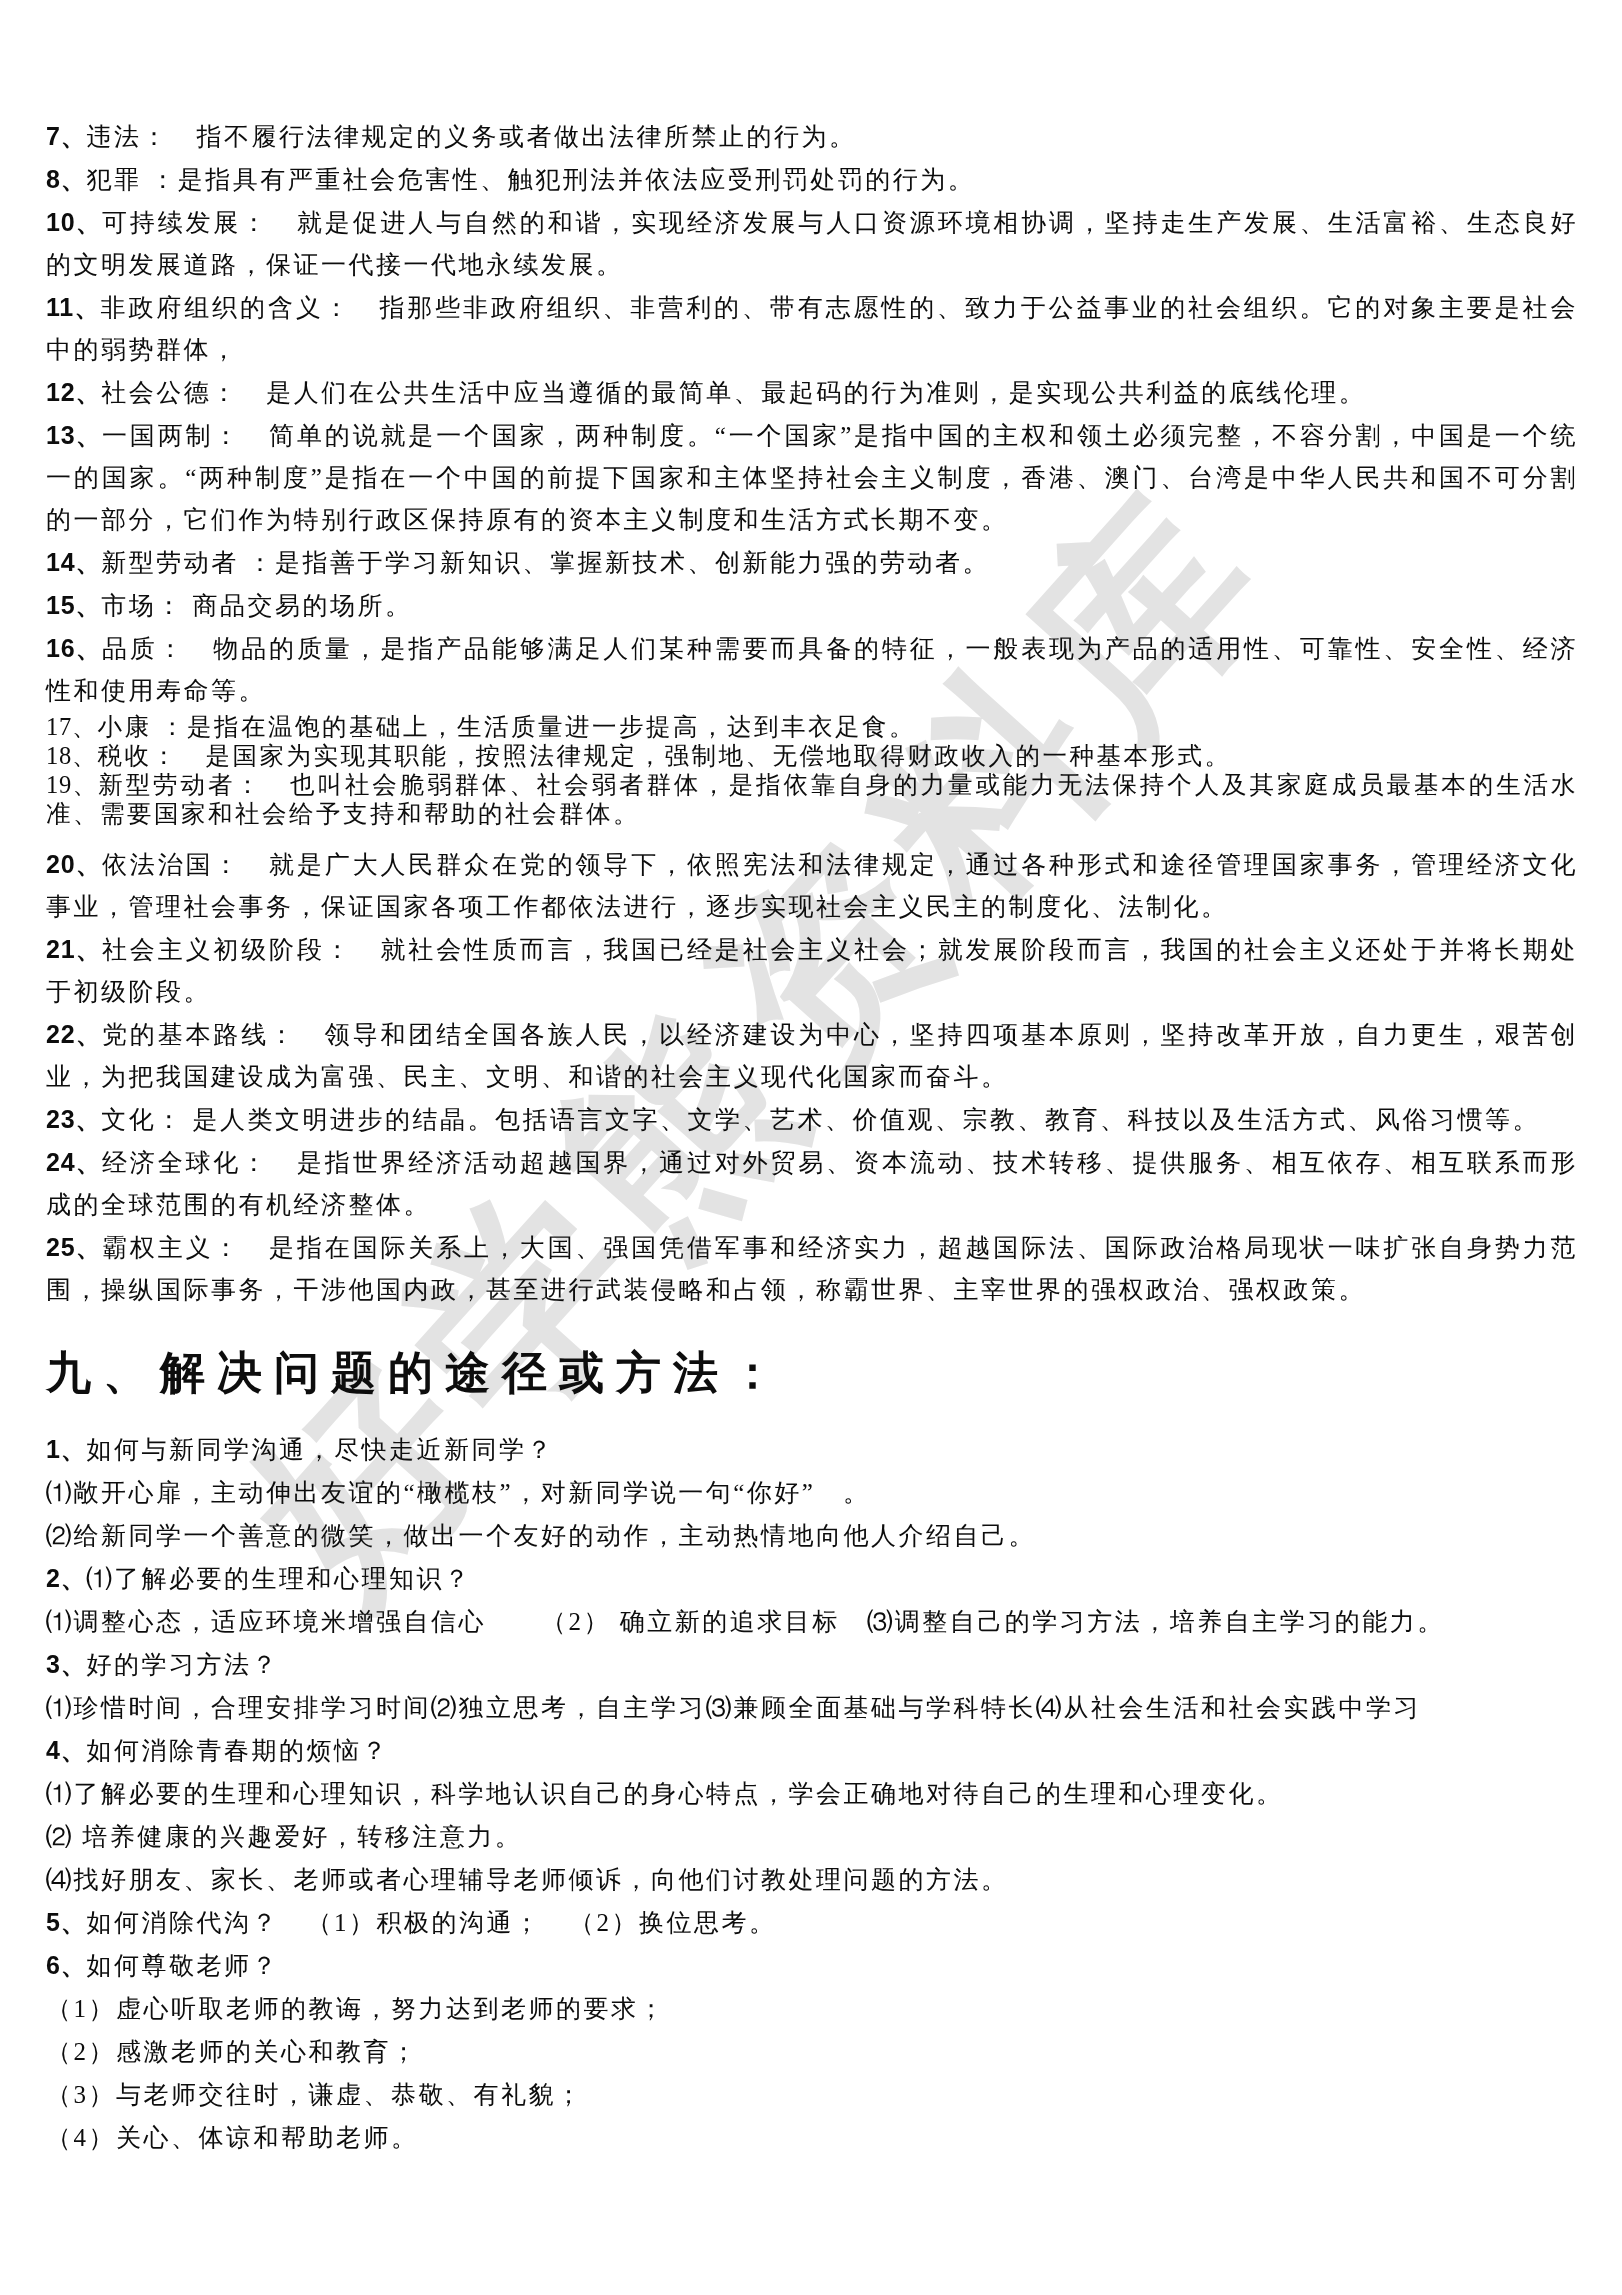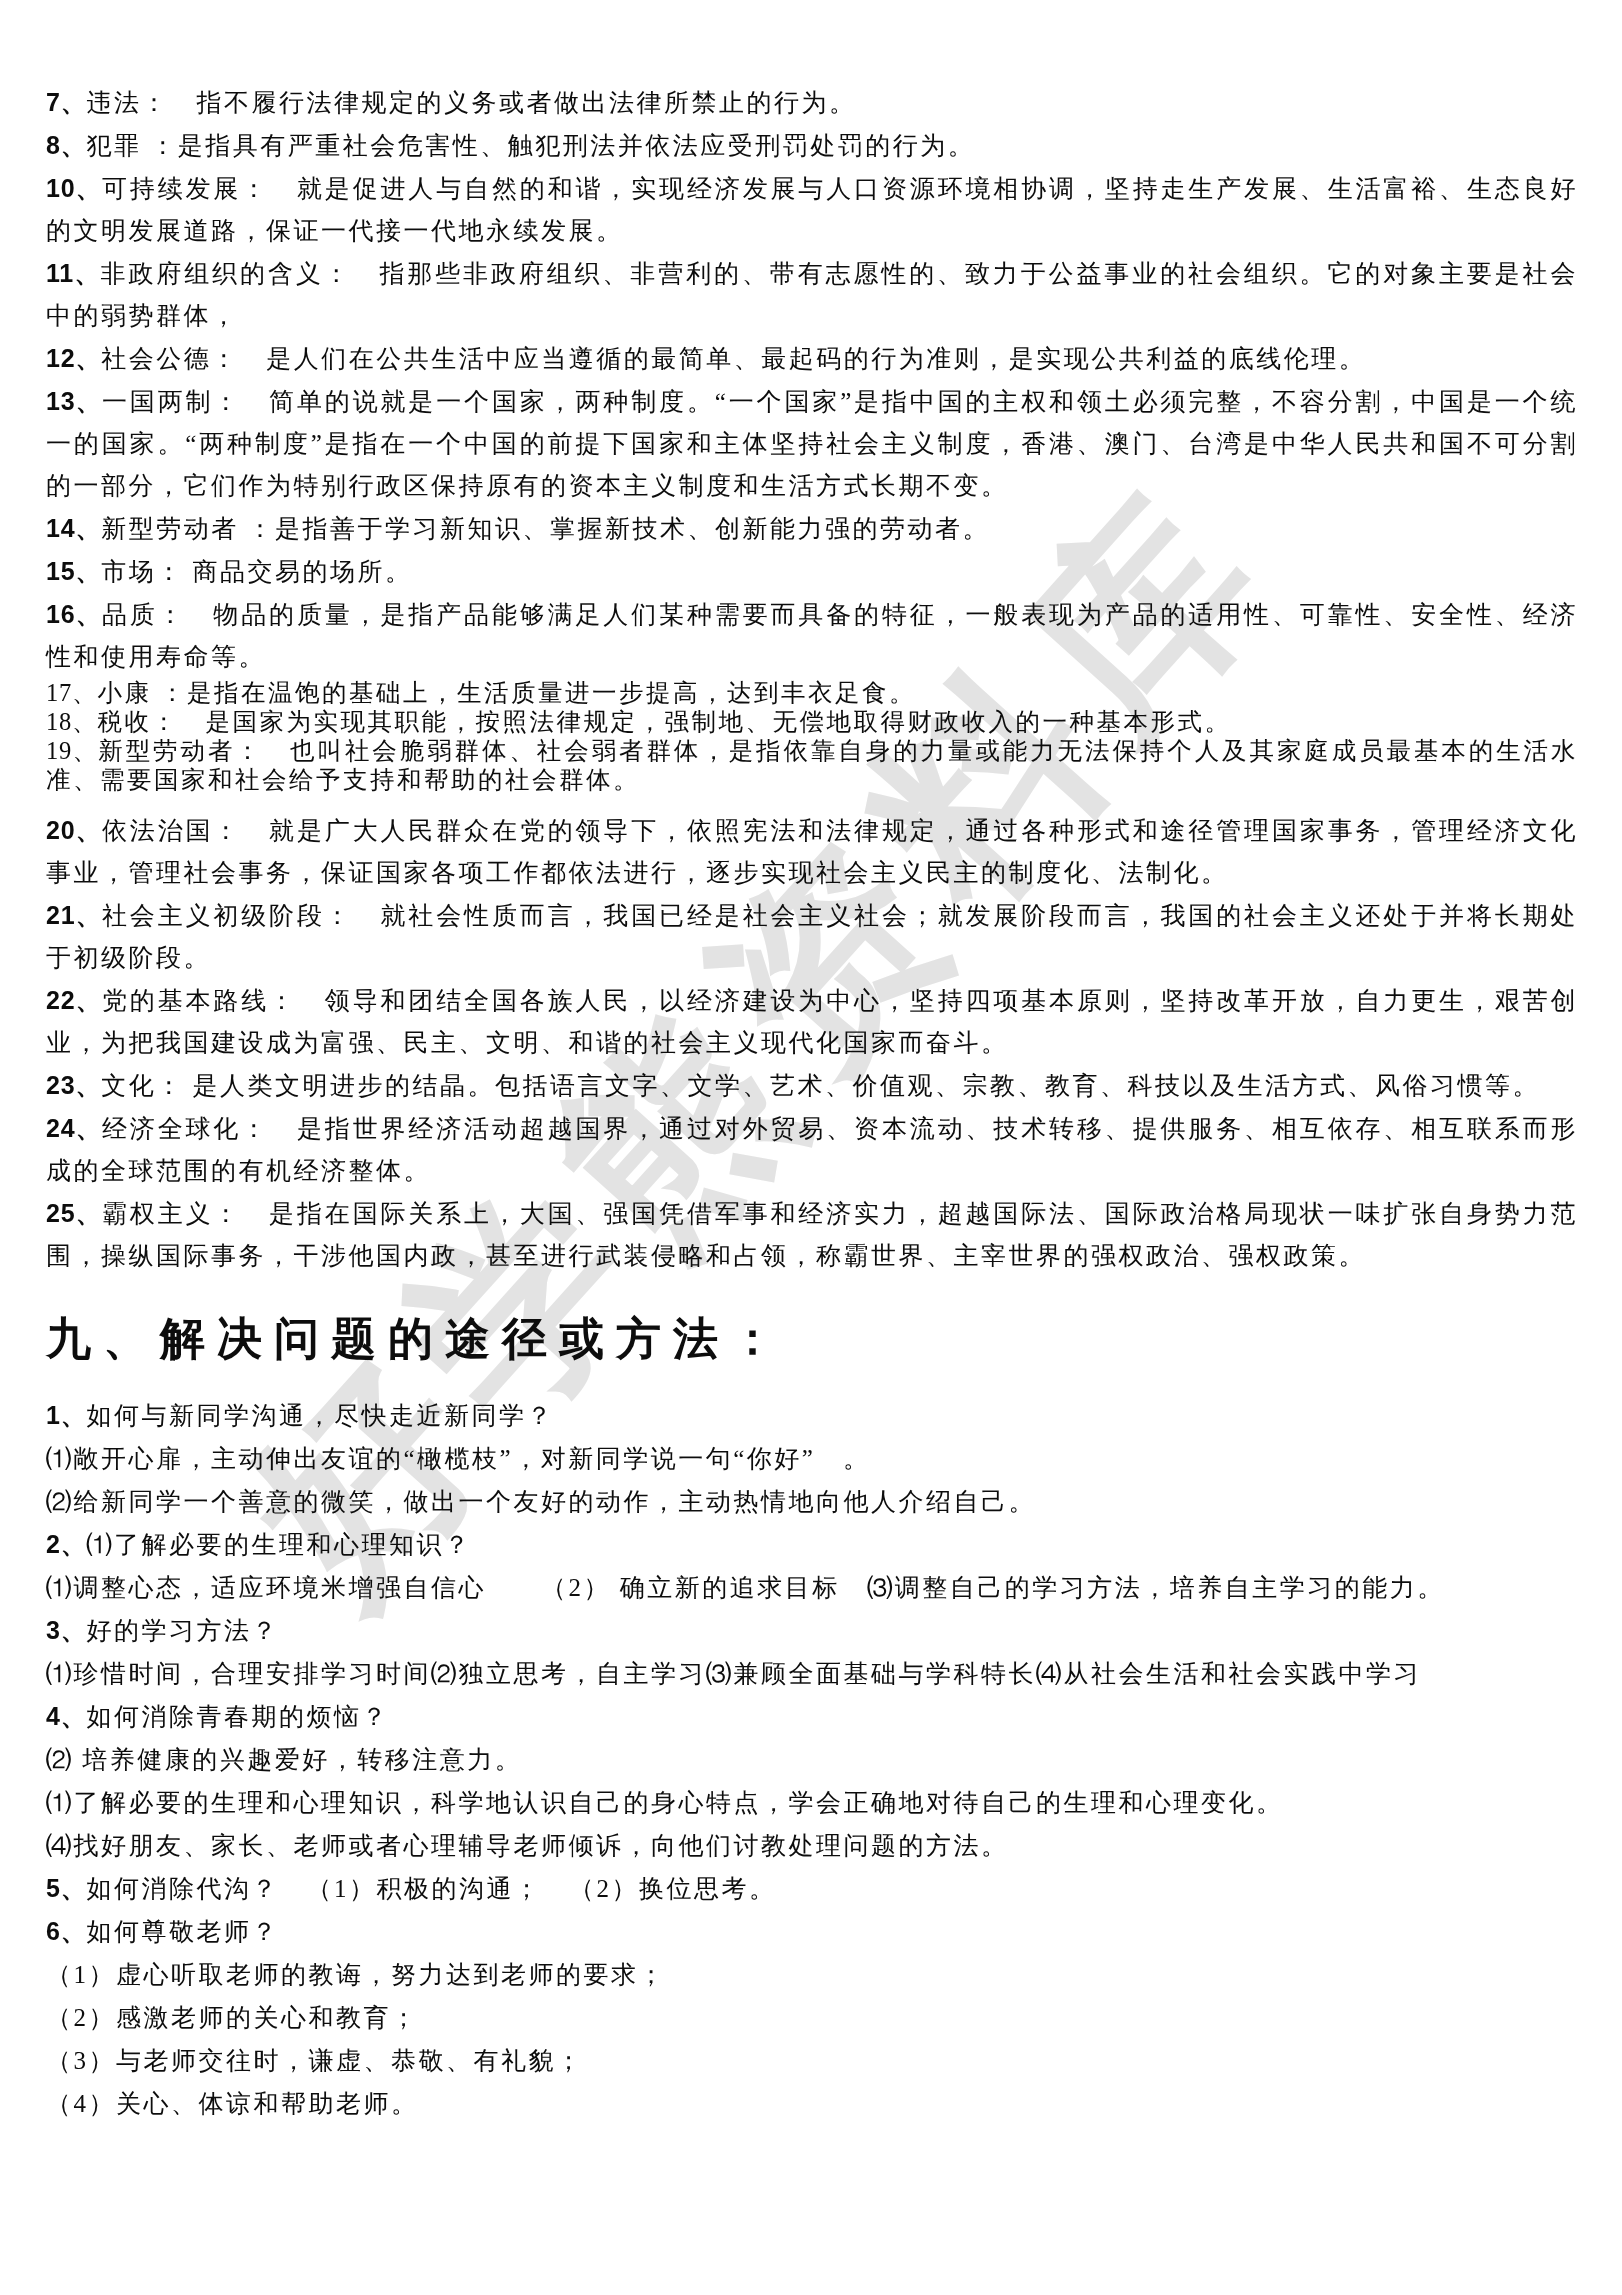--- a/index.html
+++ b/index.html
@@ -22,21 +22,21 @@
     letter-spacing:21px;
     color:#e3e3e3;
     white-space:nowrap;
     z-index:0;
     user-select:none;
   }
   .page{
     position:relative;
     z-index:1;
     box-sizing:border-box;
-    padding:81px 44px 0 46px;
+    padding:115px 44px 0 46px;
   }
   .def{
     margin:0;
     font-size:25px;
     line-height:42px;
     letter-spacing:2.5px;
     text-align:justify;
   }
   .def .num{
     font-family:"Liberation Sans", sans-serif;
@@ -102,22 +102,22 @@
 
   <div class="qa">
       <p class="qa-line"><span class="num">1、</span><span>如何与新同学沟通，尽快走近新同学？</span></p>
       <p class="qa-line"><span>⑴敞开心扉，主动伸出友谊的“橄榄枝”，对新同学说一句“你好”　。</span></p>
       <p class="qa-line"><span>⑵给新同学一个善意的微笑，做出一个友好的动作，主动热情地向他人介绍自己。</span></p>
       <p class="qa-line"><span class="num">2、</span><span>⑴了解必要的生理和心理知识？</span></p>
       <p class="qa-line"><span>⑴调整心态，适应环境米增强自信心　　（2） 确立新的追求目标　⑶调整自己的学习方法，培养自主学习的能力。</span></p>
       <p class="qa-line"><span class="num">3、</span><span>好的学习方法？</span></p>
       <p class="qa-line"><span>⑴珍惜时间，合理安排学习时间⑵独立思考，自主学习⑶兼顾全面基础与学科特长⑷从社会生活和社会实践中学习</span></p>
       <p class="qa-line"><span class="num">4、</span><span>如何消除青春期的烦恼？</span></p>
+      <p class="qa-line"><span>⑴了解必要的生理和心理知识，科学地认识自己的身心特点，学会正确地对待自己的生理和心理变化。</span></p>
       <p class="qa-line"><span>⑵ 培养健康的兴趣爱好，转移注意力。</span></p>
-      <p class="qa-line"><span>⑴了解必要的生理和心理知识，科学地认识自己的身心特点，学会正确地对待自己的生理和心理变化。</span></p>
       <p class="qa-line"><span>⑷找好朋友、家长、老师或者心理辅导老师倾诉，向他们讨教处理问题的方法。</span></p>
       <p class="qa-line"><span class="num">5、</span><span>如何消除代沟？　（1）积极的沟通；　（2）换位思考。</span></p>
       <p class="qa-line"><span class="num">6、</span><span>如何尊敬老师？</span></p>
       <p class="qa-line"><span>（1）虚心听取老师的教诲，努力达到老师的要求；</span></p>
       <p class="qa-line"><span>（2）感激老师的关心和教育；</span></p>
       <p class="qa-line"><span>（3）与老师交往时，谦虚、恭敬、有礼貌；</span></p>
       <p class="qa-line"><span>（4）关心、体谅和帮助老师。</span></p>
     </div>
 </div>
 

